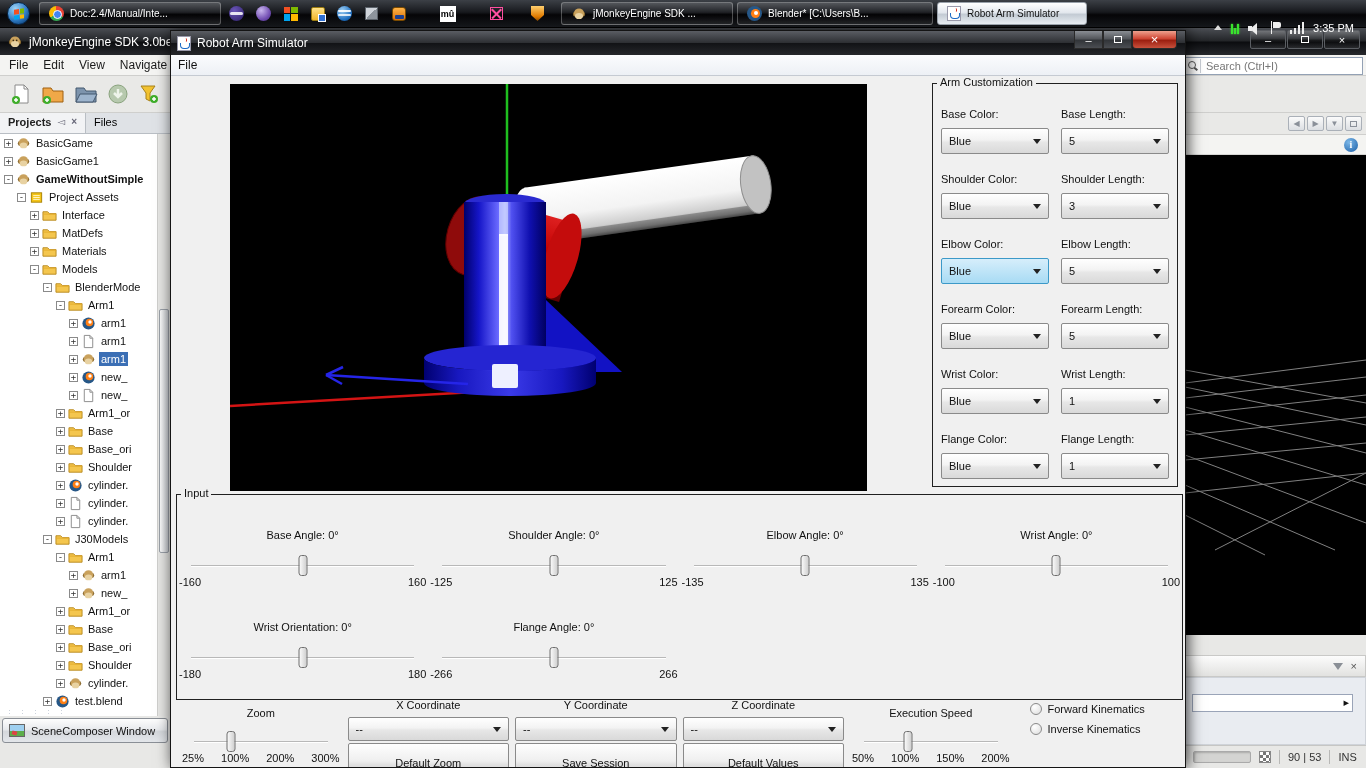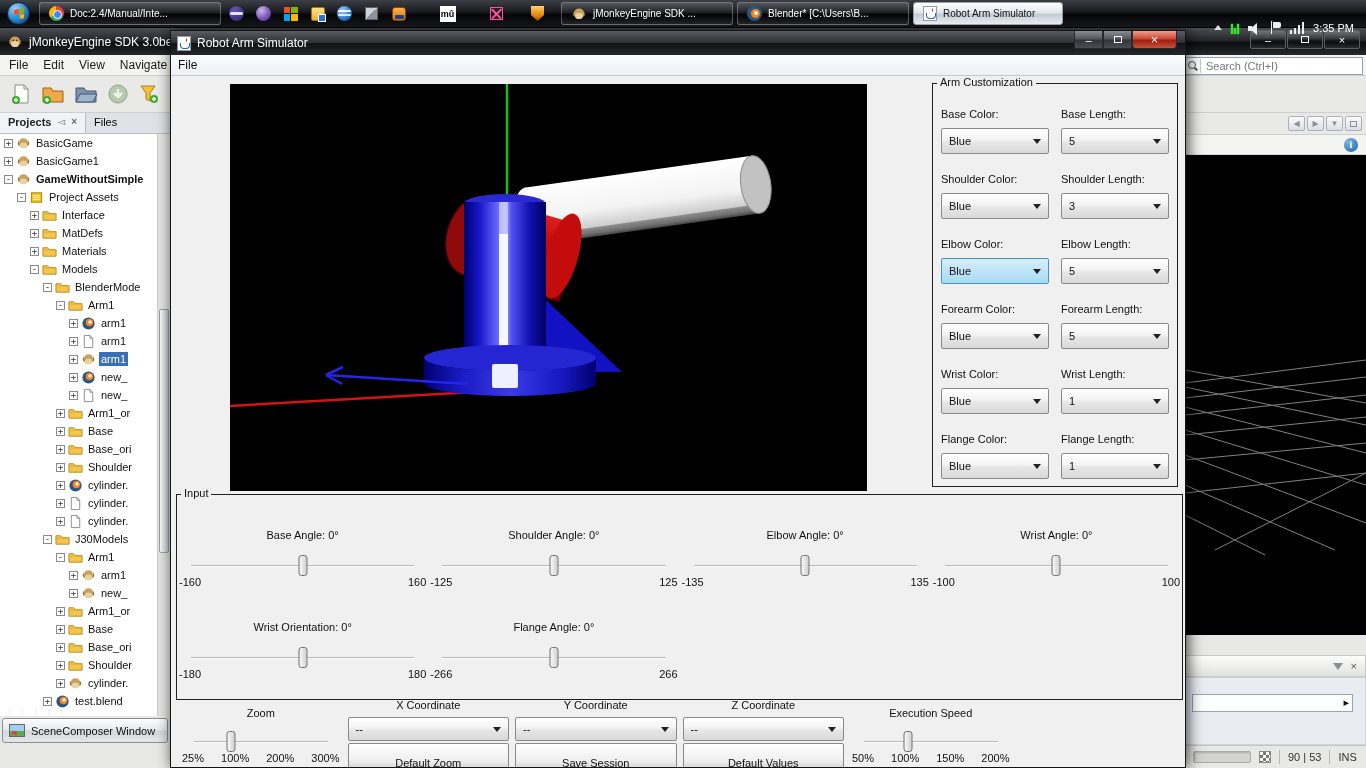--- a/index.html
+++ b/index.html
@@ -953,20 +953,30 @@
               <span class="sl-handle" style="left:33%"></span>
             </div>
             <div class="ticks" id="speed-ticks">
                 <span>50%</span>
                 <span>100%</span>
                 <span>150%</span>
                 <span>200%</span>
               </div>
           </div>
           <div class="bt-col">
+            <div id="kin-list">
+                <div class="kin-row">
+                  <span class="radio"></span>
+                  <span>Forward Kinematics</span>
+                </div>
+                <div class="kin-row">
+                  <span class="radio"></span>
+                  <span>Inverse Kinematics</span>
+                </div>
+              </div>
           </div>
         </div>
       </div>
 
     </div>
   </div>
 
   <div class="taskbar">
     <span class="orb">
         <span class="orb-flag">
@@ -1019,21 +1029,21 @@
       <span class="monkey-cs">
           <svg class="ic16" viewBox="0 0 16 16">
             <circle cx="4.5" cy="8" r="2.6" fill="#8a6a30"></circle>
             <circle cx="11.5" cy="8" r="2.6" fill="#8a6a30"></circle>
             <circle cx="8" cy="7.4" r="5" fill="#c9a15c"></circle>
             <ellipse cx="8" cy="10" rx="4" ry="3.1" fill="#e8d2a2"></ellipse>
           </svg>
         </span>
       <span>jMonkeyEngine SDK ...</span>
     </span>
-    <span class="tb-btn" style="width:172px;">
+    <span class="tb-btn" style="width:196px;">
       <span class="blender-cs"></span>
       <span>Blender* [C:\Users\B...</span>
     </span>
     <span class="tb-btn active" style="width:150px;">
       <span class="java-cs"></span>
       <span>Robot Arm Simulator</span>
     </span>
     <span class="tray">
       <span class="chev"></span>
       <span class="meter">

